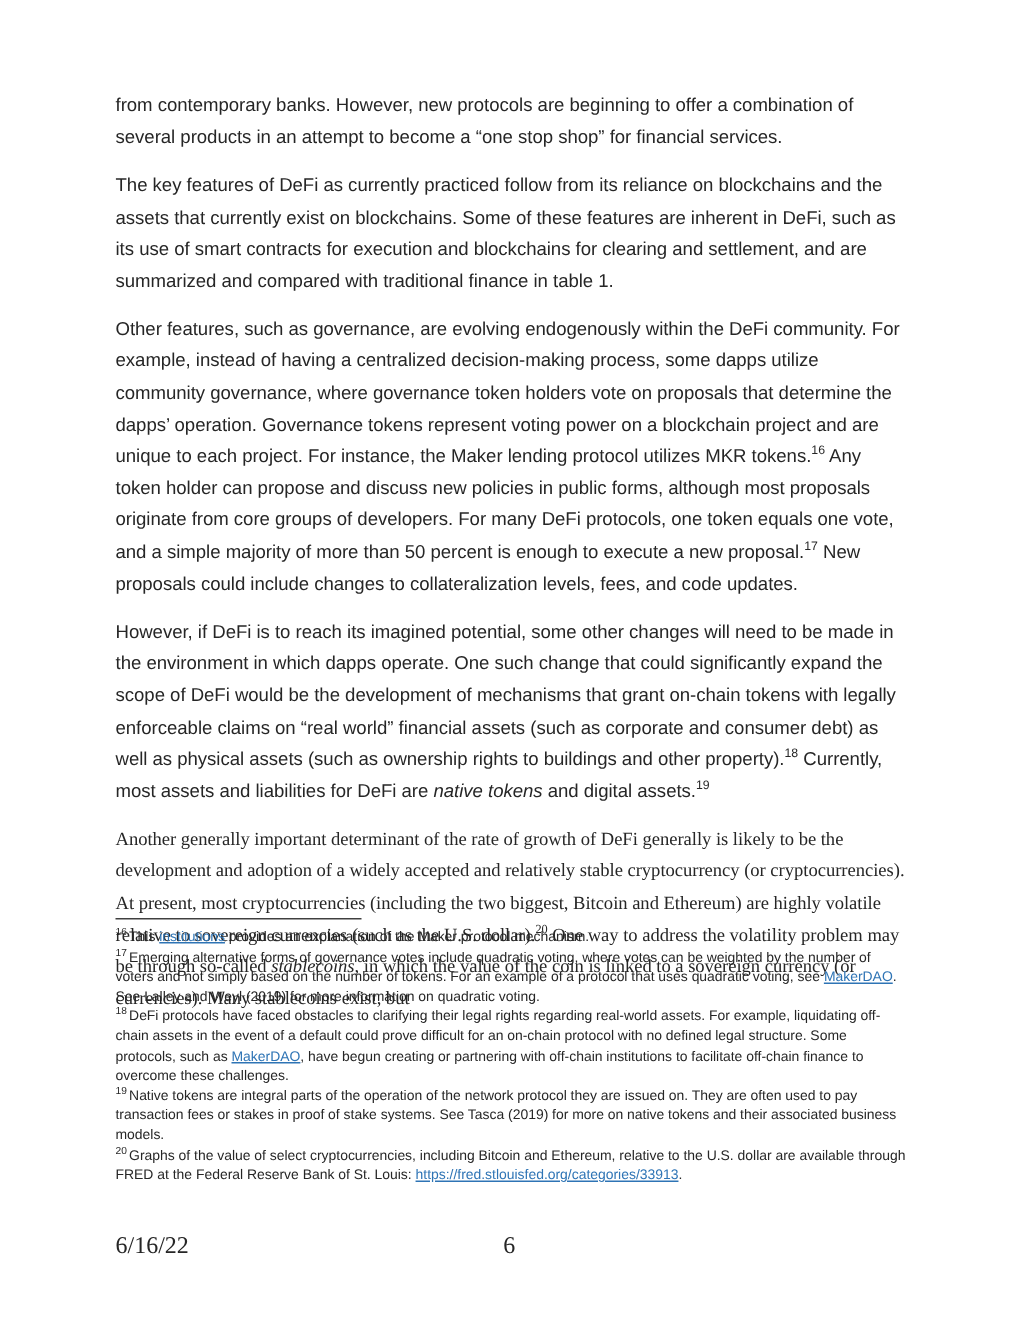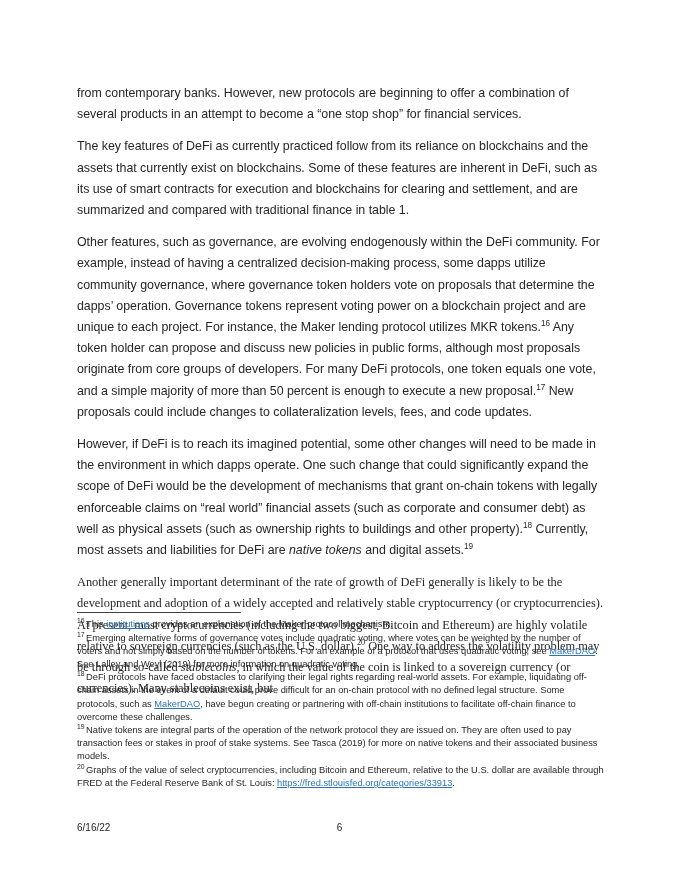--- a/index.html
+++ b/index.html
@@ -18,21 +18,21 @@
   .page {
     position: absolute;
     left: 0; top: 0;
     width: 680px;
     height: 880px;
     background: #ffffff;
   }
   .content {
     position: absolute;
     left: 77px;
-    top: 83px;
+    top: 60px;
     width: 527px;
   }
   .para {
     font-size: 12.4px;
     line-height: 21.2px;
     text-align: left;
     margin: 0 0 11px 0;
     color: #262626;
     letter-spacing: -0.02px;
   }
@@ -73,22 +73,23 @@
     color: #2e74b5;
     text-decoration: underline;
     cursor: pointer;
   }
   .footer {
     position: absolute;
     left: 77px;
     top: 822px;
     width: 527px;
     height: 20px;
-    font-size: 10px;
+    font-size: 16px;
     color: #262626;
+    font-family: Liberation Serif, serif;
   }
   .footer-date {
     position: absolute;
     left: 0;
     top: 0;
   }
   .footer-page {
     position: absolute;
     left: 0;
     top: 0;

